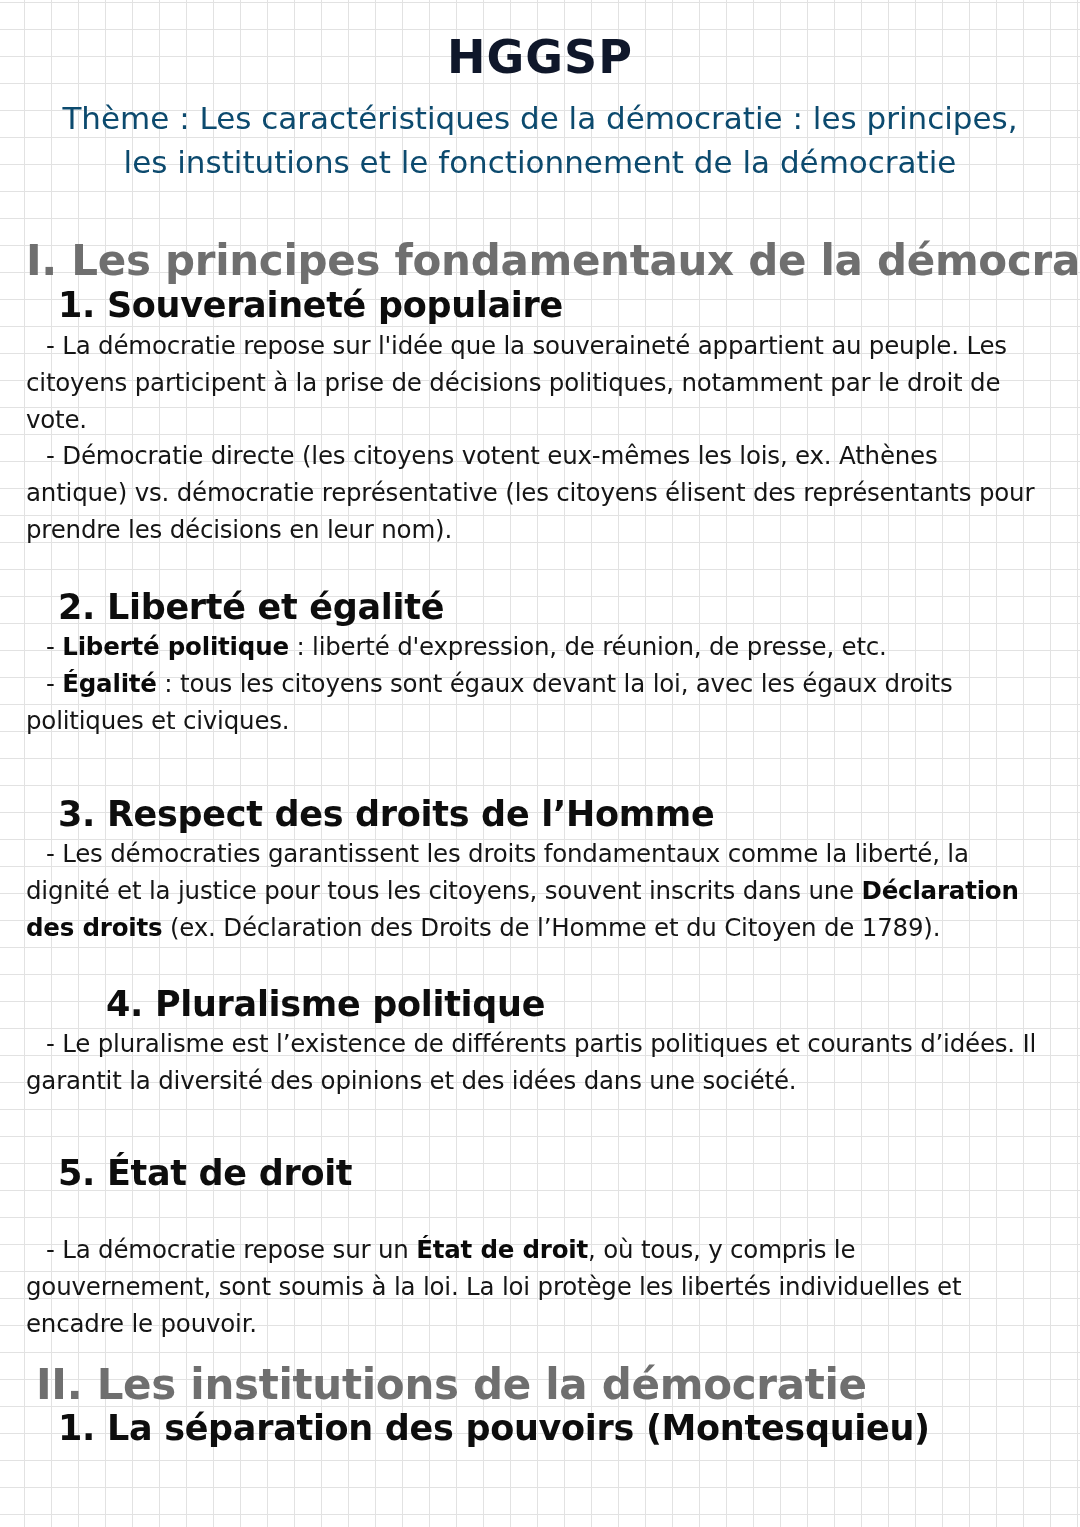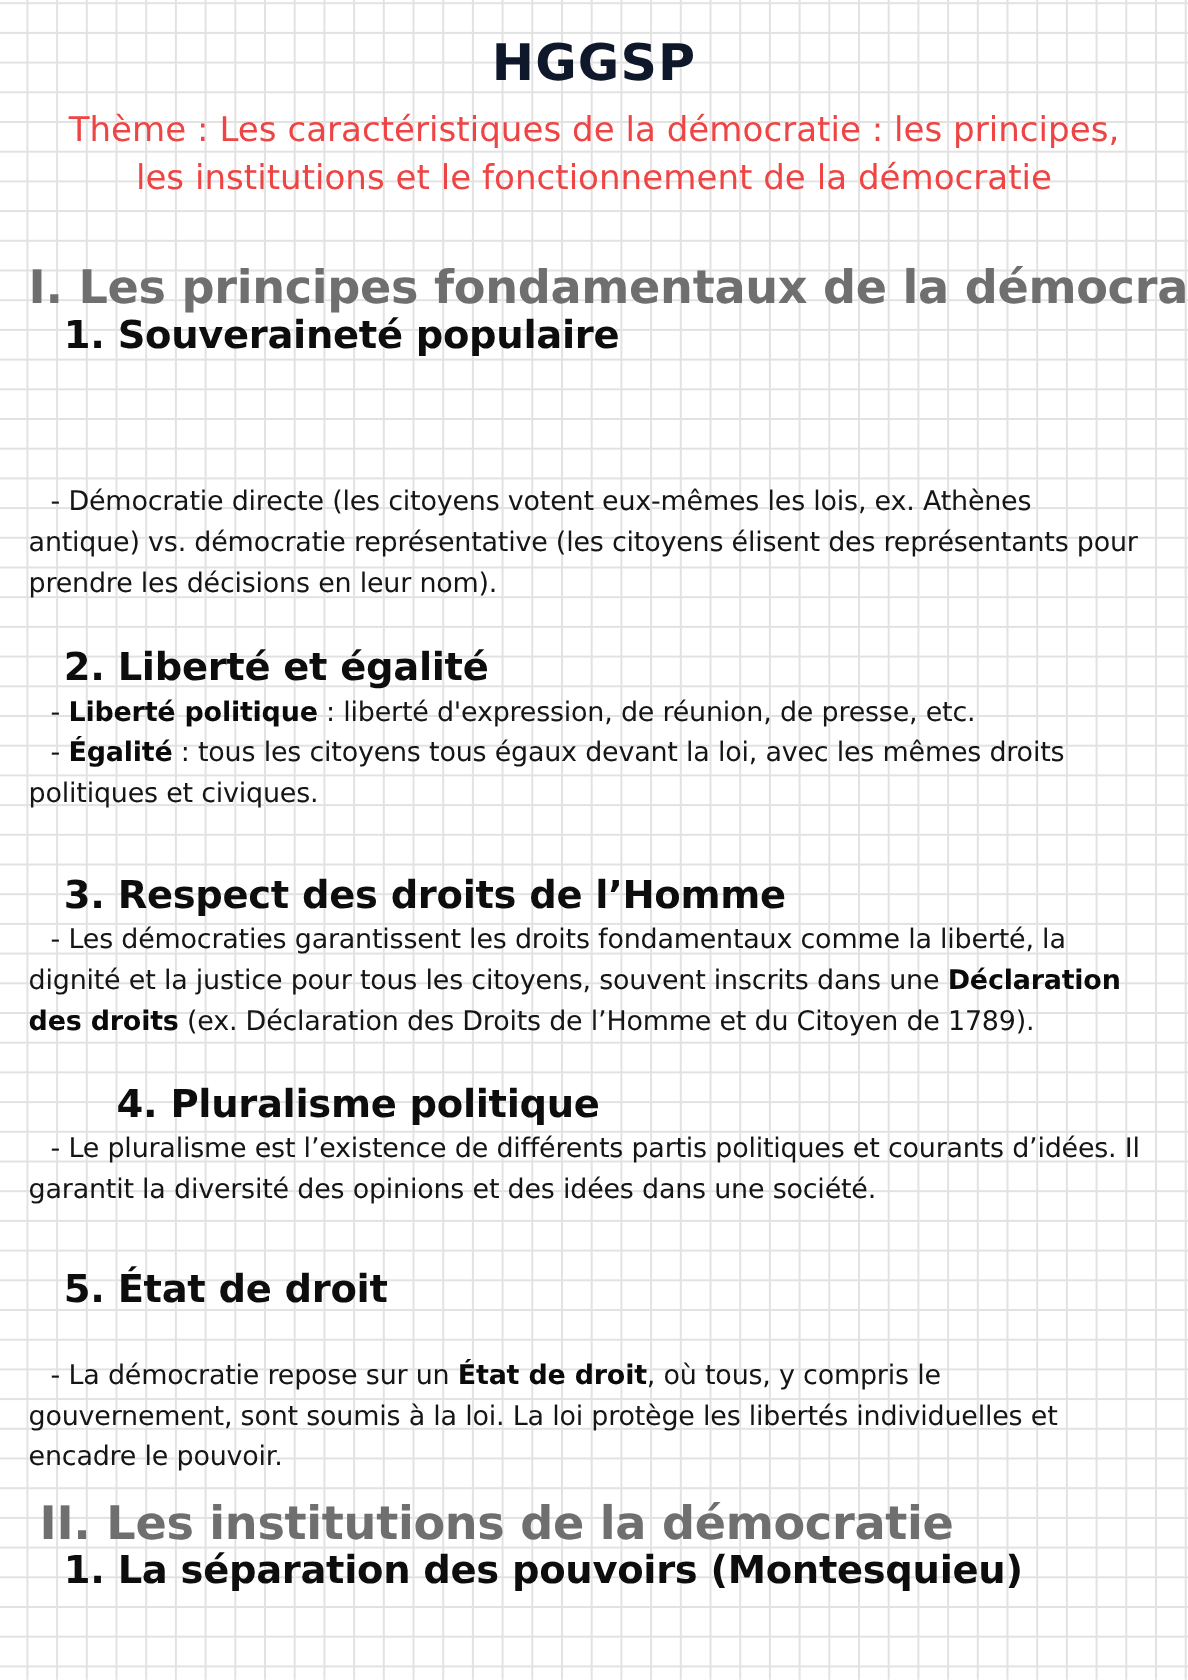--- a/index.html
+++ b/index.html
@@ -36,21 +36,21 @@
     color: #0f172a;
     letter-spacing: 1px;
   }
   .subtitle {
     position: absolute;
     left: 40px; width: 1000px;
     top: 96px;
     text-align: center;
     font-size: 31px;
     line-height: 44px;
-    color: #ef4444;
+    color: #0c4a6e;
   }
   .h1 {
     position: absolute;
     font-size: 42px;
     font-weight: bold;
     color: #6f6f6f;
     white-space: nowrap;
     letter-spacing: -0.3px;
   }
   .h2 {
@@ -84,25 +84,26 @@
 <body>
 
 <div class="page">
 
   <div class="title">HGGSP</div>
   <div class="subtitle">Thème : Les caractéristiques de la démocratie : les principes, les institutions et le fonctionnement de la démocratie</div>
 
   <div class="h1" style="left:26px; top:236px;">I. Les principes fondamentaux de la démocratie</div>
 
   <div class="h2" style="top:285px;">1. Souveraineté populaire</div>
+  <div class="para" style="top:328px;"><span class="indent"></span><span>- La démocratie repose sur l'idée que la souveraineté appartient au peuple. Les citoyens participent à la prise de décisions politiques, notamment par le droit de vote.</span></div>
   <div class="para" style="top:438px;"><span class="indent"></span><span>- Démocratie directe (les citoyens votent eux-mêmes les lois, ex. Athènes antique) vs. démocratie représentative (les citoyens élisent des représentants pour prendre les décisions en leur nom).</span></div>
 
   <div class="h2" style="top:587px;">2. Liberté et égalité</div>
   <div class="para" style="top:629px;"><span class="indent"></span><span>- </span><b>Liberté politique</b><span> : liberté d'expression, de réunion, de presse, etc.</span></div>
-  <div class="para" style="top:666px;"><span class="indent"></span><span>- </span><b>Égalité</b><span> : tous les citoyens tous égaux devant la loi, avec les mêmes droits politiques et civiques.</span></div>
+  <div class="para" style="top:666px;"><span class="indent"></span><span>- </span><b>Égalité</b><span> : tous les citoyens sont égaux devant la loi, avec les égaux droits politiques et civiques.</span></div>
 
   <div class="h2" style="top:794px;">3. Respect des droits de l’Homme</div>
   <div class="para" style="top:836px;"><span class="indent"></span><span>- Les démocraties garantissent les droits fondamentaux comme la liberté, la dignité et la justice pour tous les citoyens, souvent inscrits dans une </span><b>Déclaration des droits</b><span> (ex. Déclaration des Droits de l’Homme et du Citoyen de 1789).</span></div>
 
   <div class="h2" style="top:984px;margin-left:48px;">4. Pluralisme politique</div>
   <div class="para" style="top:1026px;"><span class="indent"></span><span>- Le pluralisme est l’existence de différents partis politiques et courants d’idées. Il garantit la diversité des opinions et des idées dans une société.</span></div>
 
   <div class="h2" style="top:1153px;">5. État de droit</div>
   <div class="para" style="top:1196px;margin-top:36px;"><span class="indent"></span><span>- La démocratie repose sur un </span><b>État de droit</b><span>, où tous, y compris le gouvernement, sont soumis à la loi. La loi protège les libertés individuelles et encadre le pouvoir.</span></div>
 

